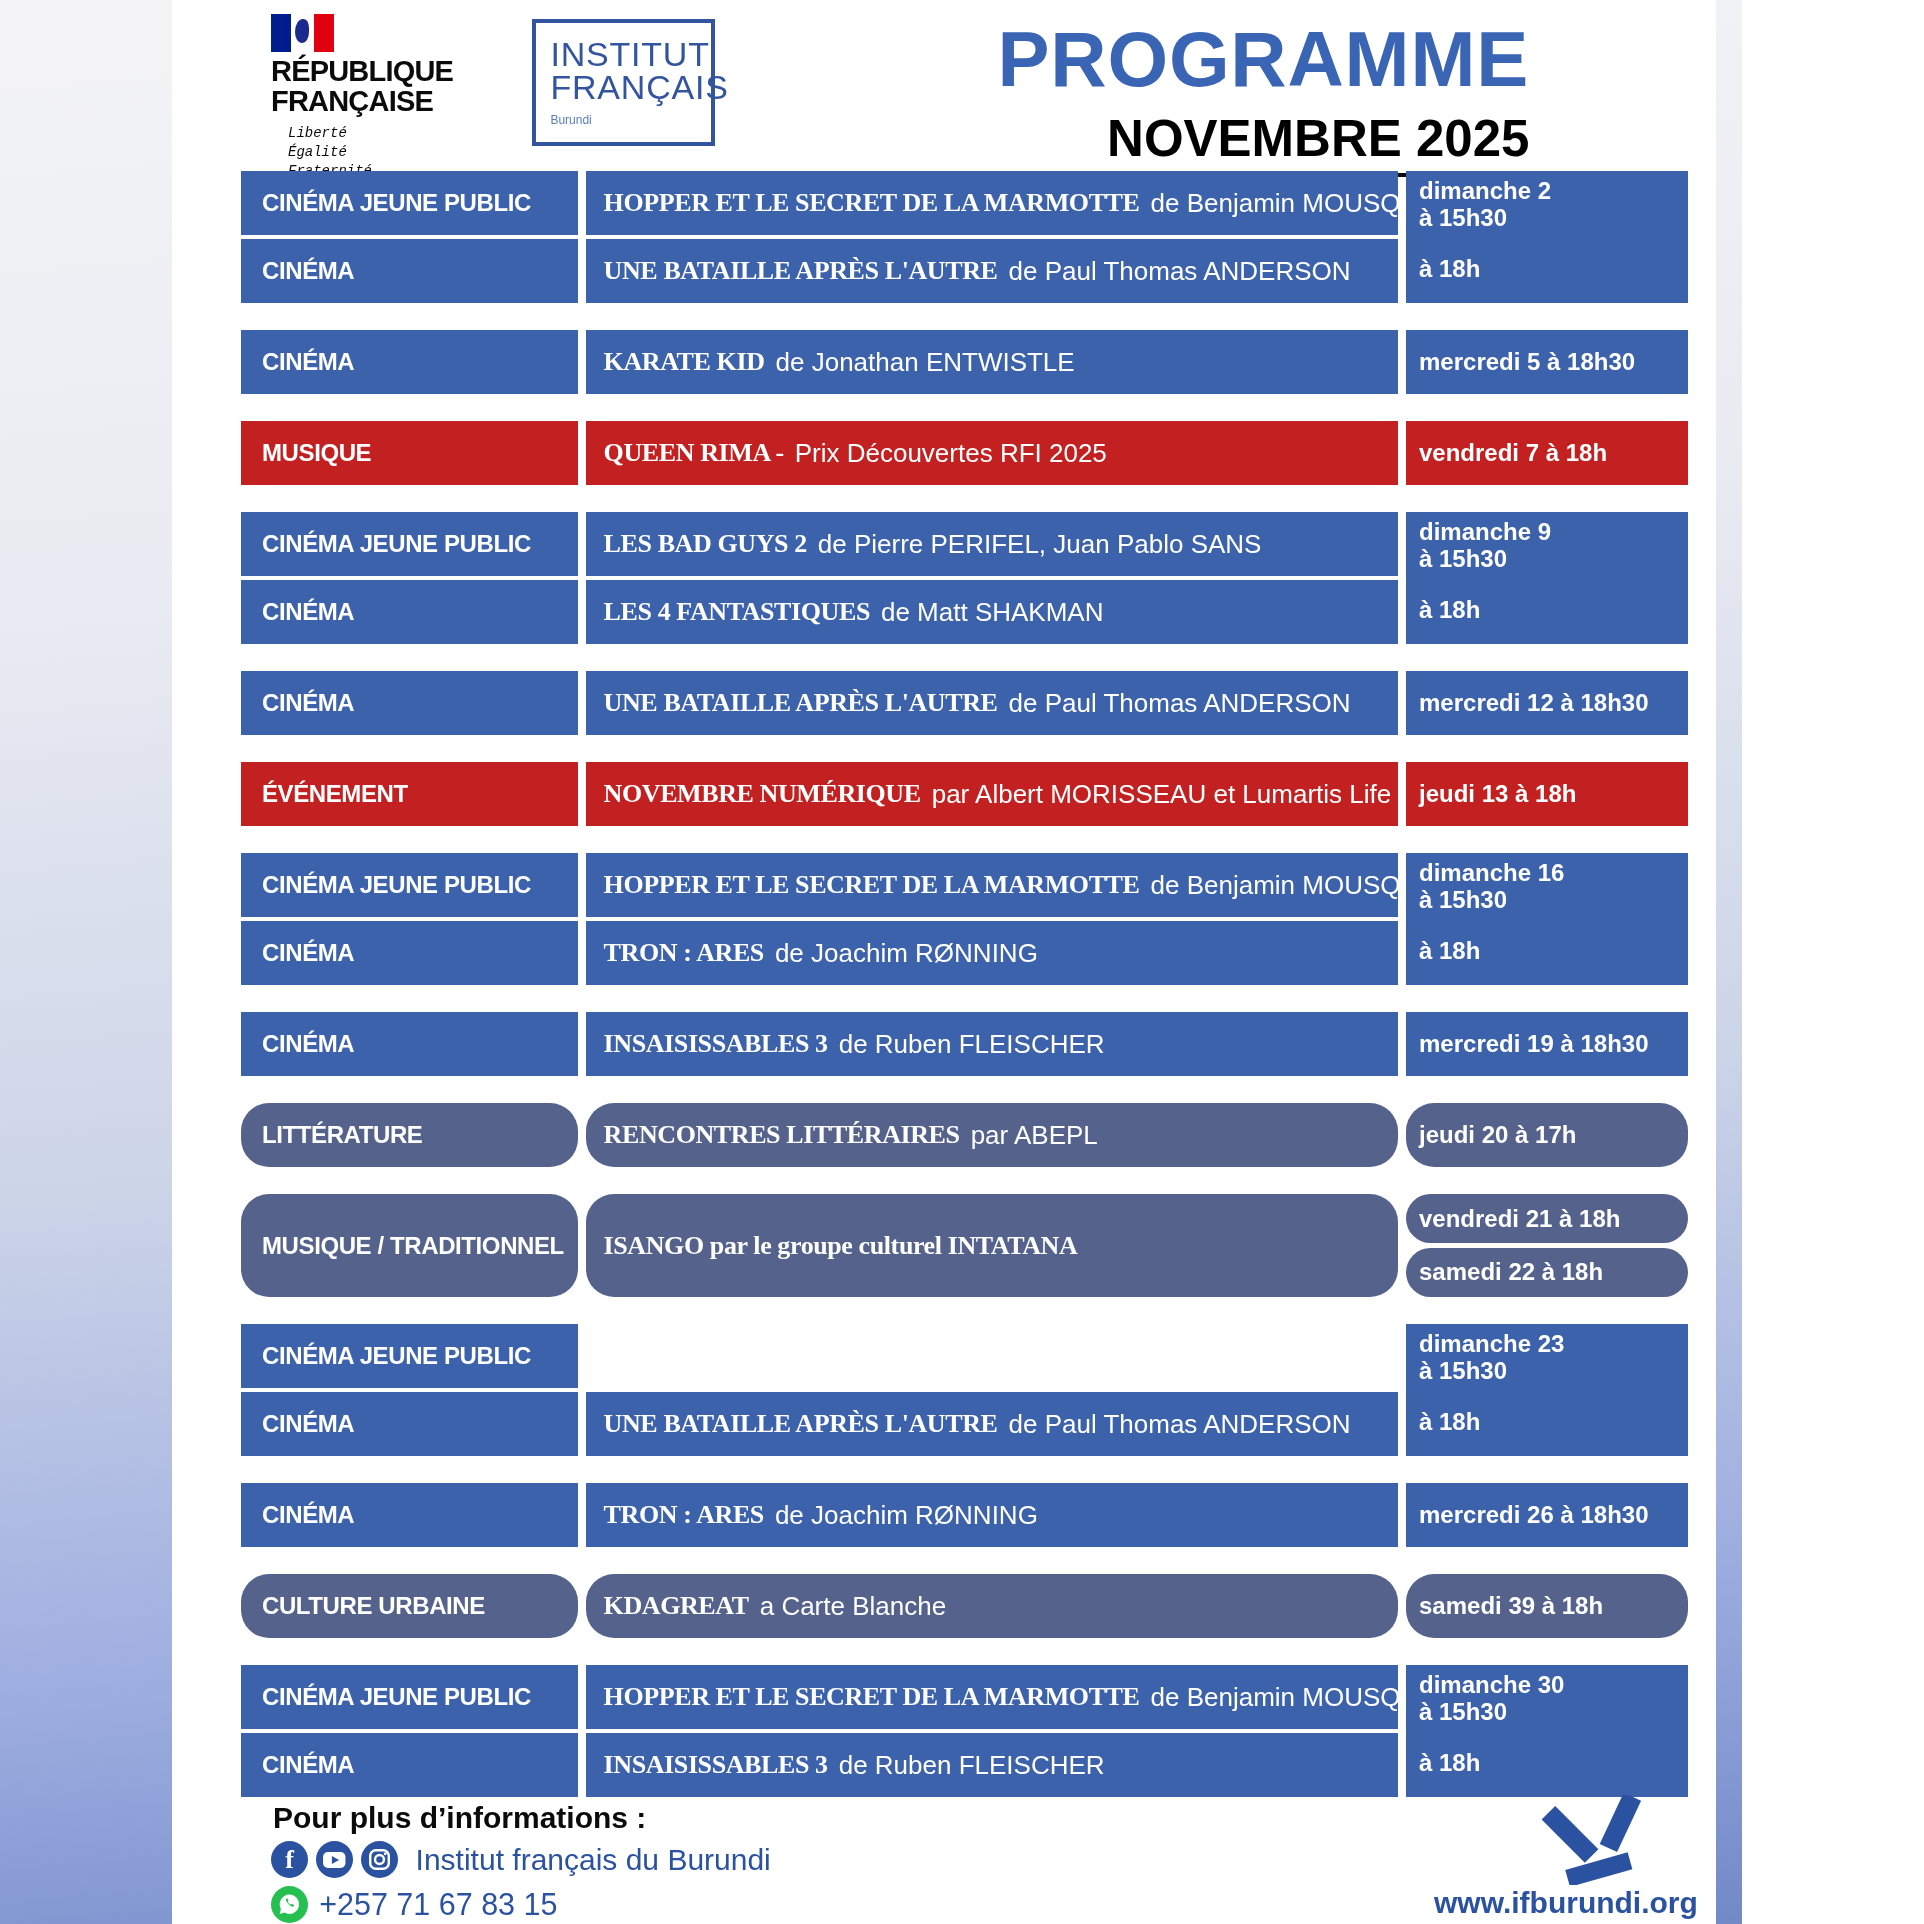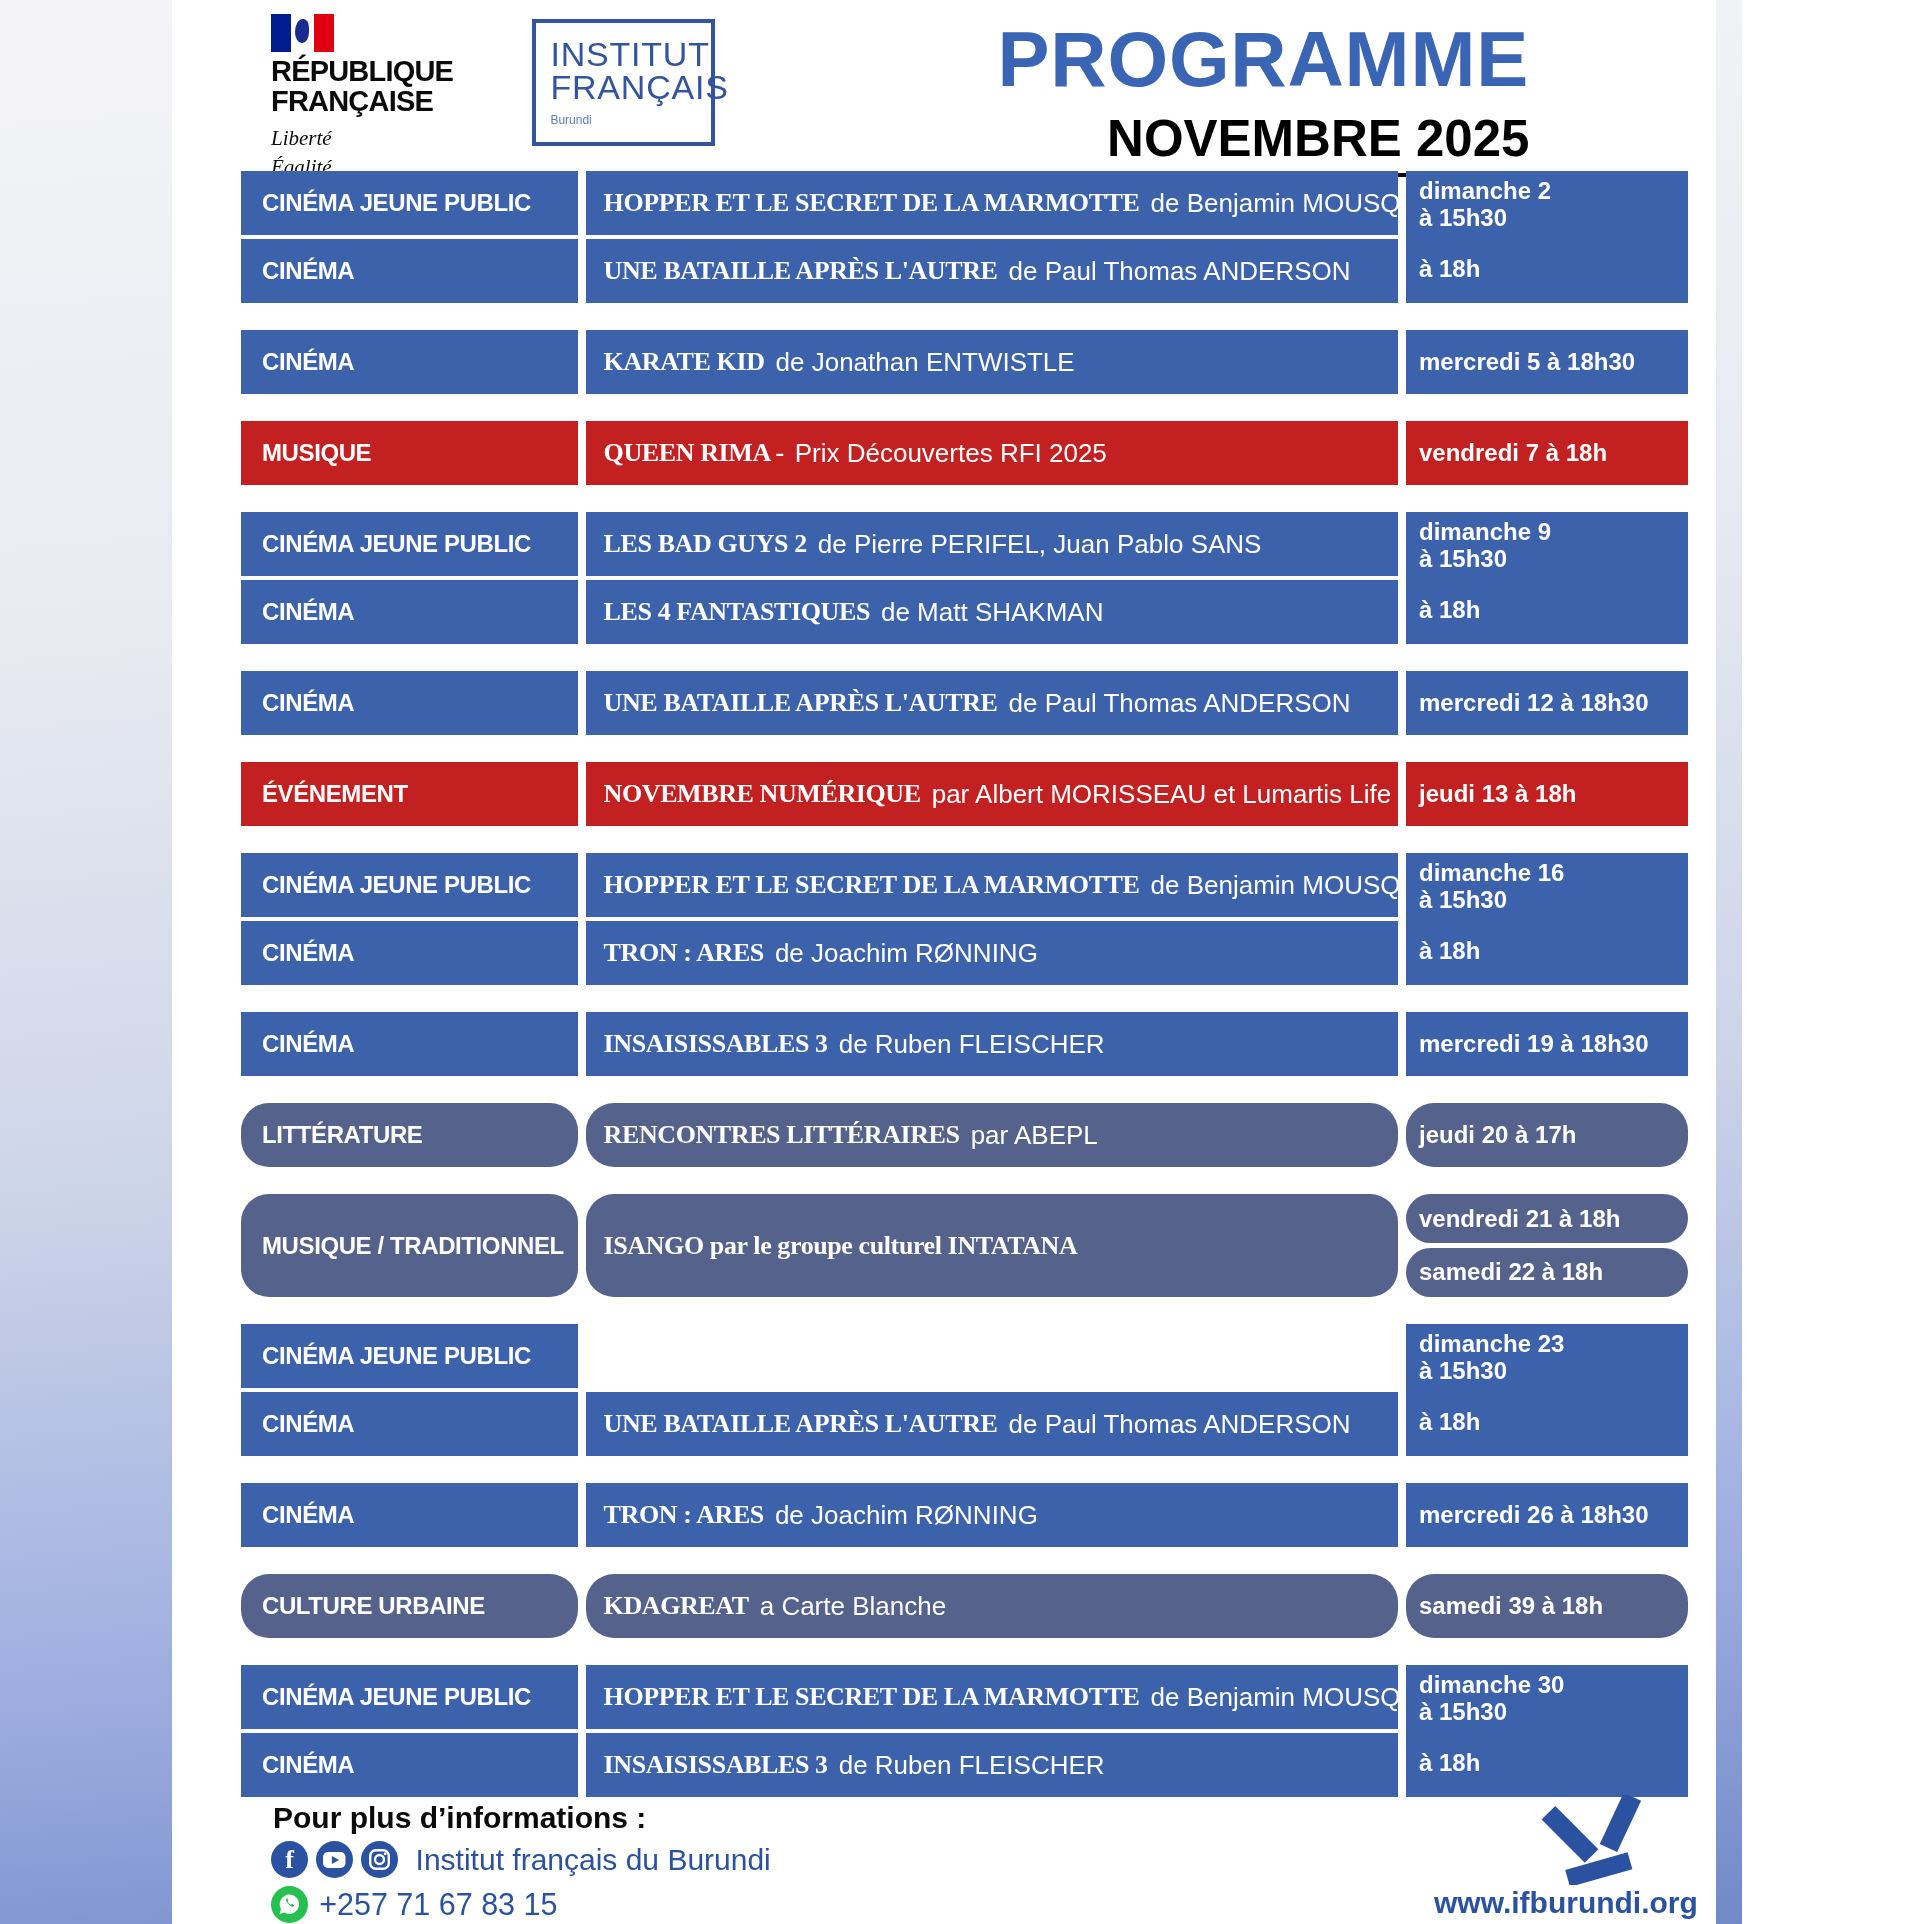--- a/index.html
+++ b/index.html
@@ -11,21 +11,21 @@
   .sheet{position:absolute;left:172px;top:0;width:1544px;height:1925px;background:#ffffff;}
 
   
   .marianne{position:absolute;left:271px;top:14.4px;color:#0b0b0b;}
   .flag{width:63px;height:38px;display:flex;margin-bottom:4.8px;}
   .flag .b{flex:1;background:#001d8f;}
   .flag .w{flex:1.1;background:#ffffff;position:relative;}
   .flag .w::after{content:"";position:absolute;left:3.2px;top:4.8px;width:14.4px;height:24px;background:#1a2a8f;border-radius:60% 40% 50% 50%;}
   .flag .r{flex:1;background:#e1000f;}
   .rf-title{font-size:29px;font-weight:bold;line-height:1.02;letter-spacing:-0.8px;}
-  .rf-motto{margin-top:8px;font-family:Liberation Serif, serif;font-style:italic;font-size:21px;line-height:1.35;}
+  .rf-motto{margin-top:8px;font-family:Liberation Mono, monospace;font-style:italic;font-size:14px;line-height:1.35;margin-left:17px;}
   .if-box{position:absolute;left:532px;top:19px;width:183px;height:127px;border:4.8px solid #33549f;box-sizing:border-box;
           display:flex;flex-direction:column;justify-content:center;padding-left:14.4px;color:#33549f;}
   .if-main{font-size:34px;font-weight:normal;letter-spacing:0.8px;line-height:0.95;}
   .if-sub{margin-top:9.6px;font-size:12px;color:#5a7ec0;}
   .prog-title{position:absolute;right:213px;top:14.4px;font-size:78px;font-weight:bold;color:#3a64b4;letter-spacing:0.8px;white-space:nowrap;}
   .prog-sub{position:absolute;right:211px;top:109px;font-size:51px;font-weight:bold;color:#000;white-space:nowrap;
             border-bottom:4.8px solid #0c0c0c;padding:0 1.6px 4.8px 32px;}
 
   
   .table{position:absolute;left:241px;top:171px;width:1447px;}

